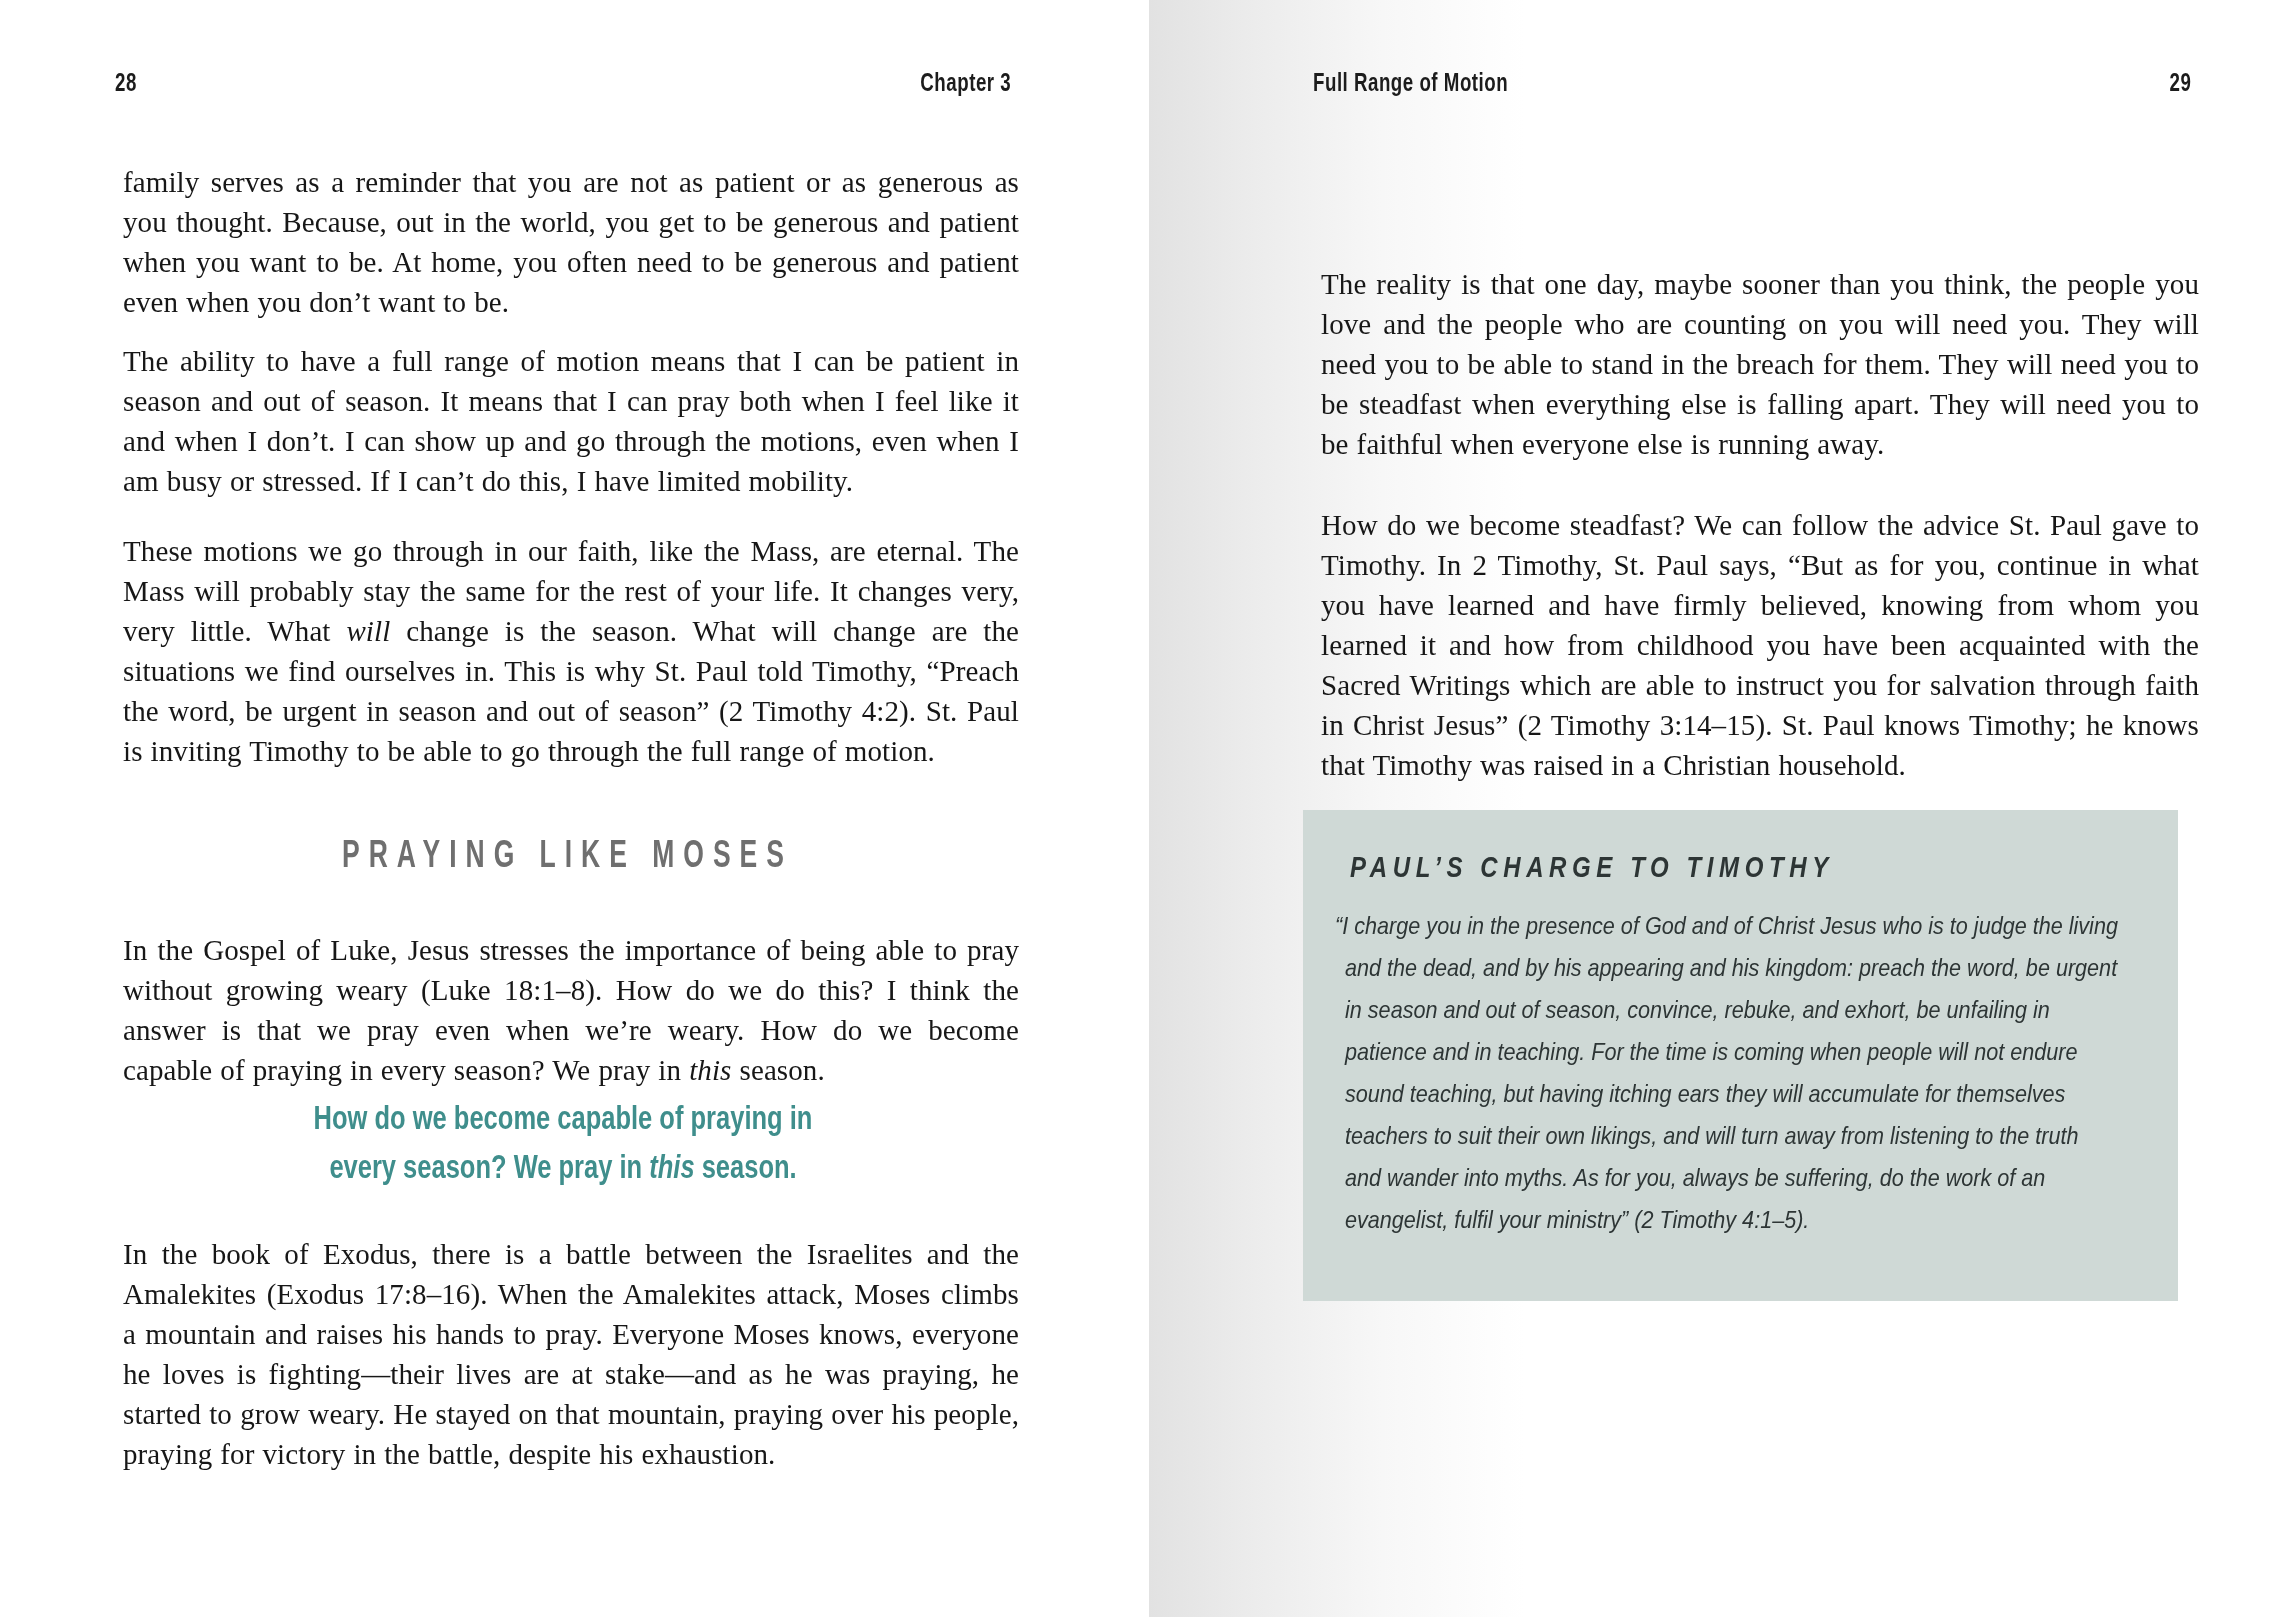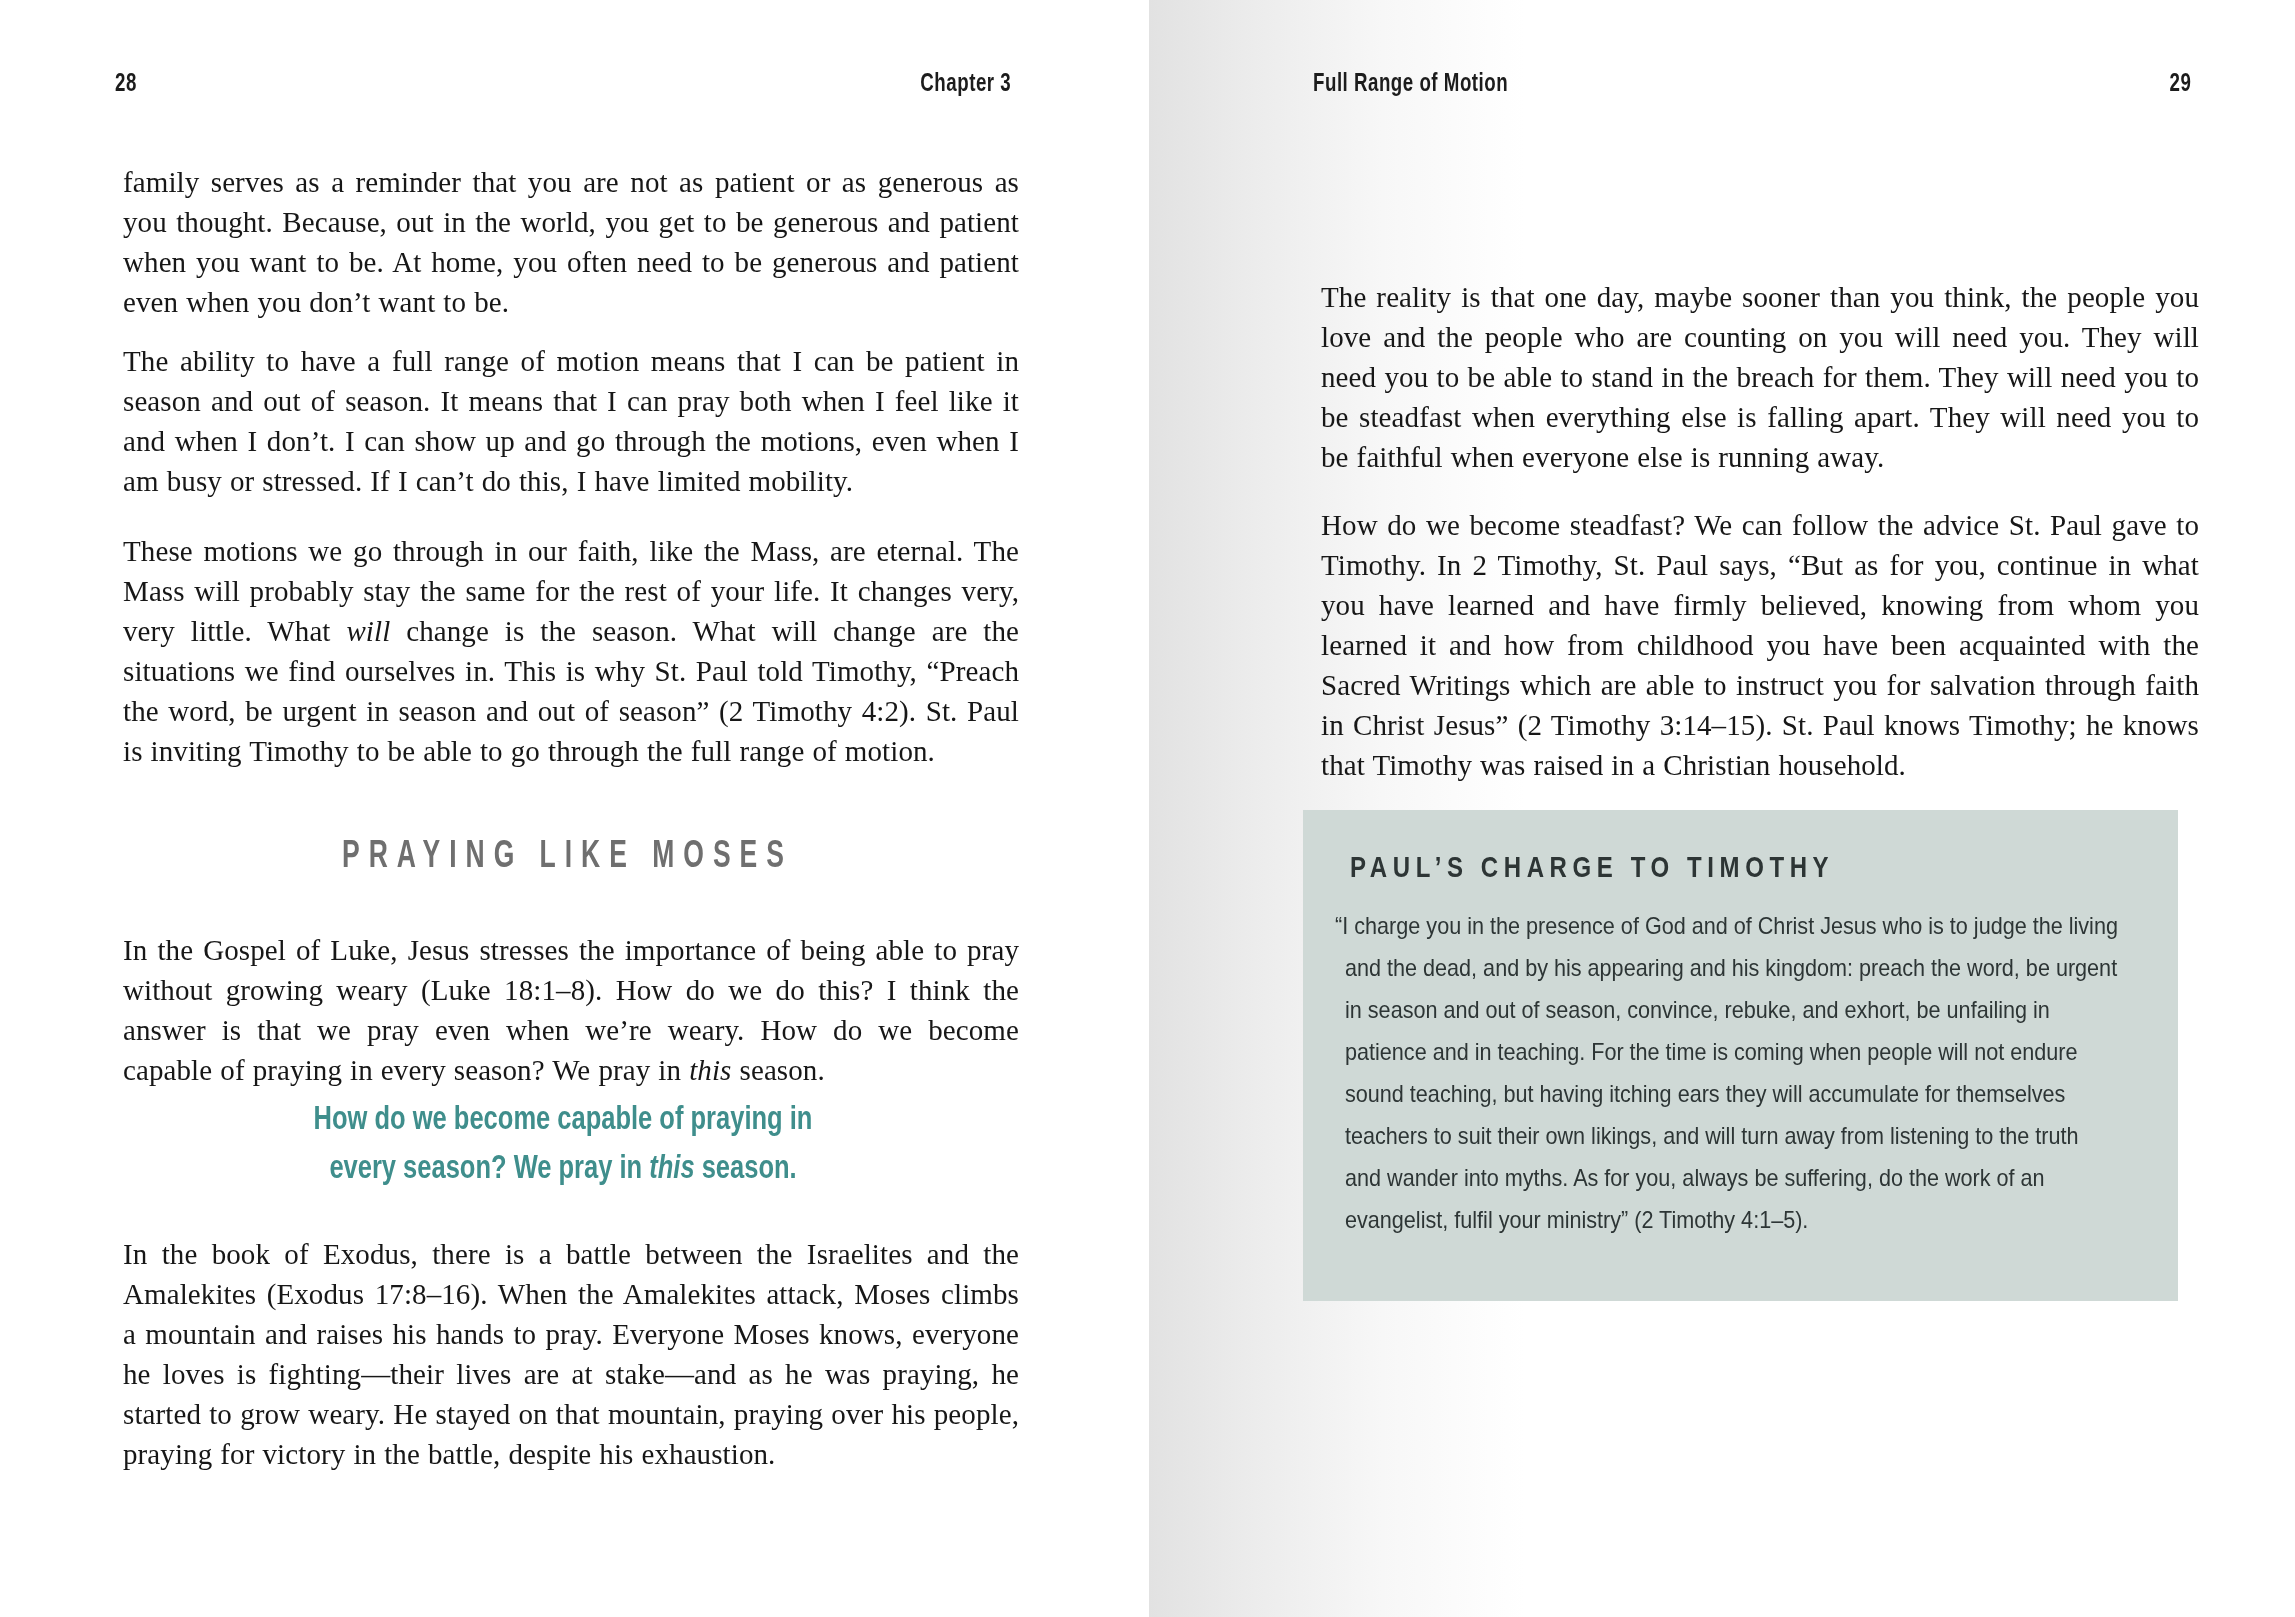--- a/index.html
+++ b/index.html
@@ -43,20 +43,21 @@
     position:absolute; left:0; width:100%; text-align:center;
     font-family:"Liberation Sans", sans-serif; font-weight:bold;
     font-size:34px; line-height:49px; color:var(--accent,#3f8e8c);
     transform:scaleX(0.75); transform-origin:50% 0; white-space:nowrap;
   }
 
   .callout {
     position:absolute; left:-10.4px; width:875px; height:491px;
     background:var(--callout_bg,#cfd9d6); box-sizing:border-box;
     padding:40px 0 0 42px;
+    font-style:italic;
   }
   .callout-title {
     font-family:"Liberation Sans", sans-serif; font-weight:bold;
     font-size:30px; letter-spacing:7px; color:var(--callout_ink,#2c3434);
     transform:scaleX(0.8); transform-origin:0 50%; white-space:nowrap;
     margin:0 0 21px 5.6px;
   }
   .callout-body {
     font-family:"Liberation Sans", sans-serif;
     font-size:24px; line-height:42px; color:var(--callout_ink,#2f3737);
@@ -88,21 +89,21 @@
       <div><span>every season? We pray in </span><span class="it">this</span><span> season.</span></div>
     </div>
 
     <p class="para" style="top:1226px">In the book of Exodus, there is a battle between the Israelites and the Amalekites (Exodus 17:8–16). When the Amalekites attack, Moses climbs a mountain and raises his hands to pray. Everyone Moses knows, everyone he loves is fighting—their lives are at stake—and as he was praying, he started to grow weary. He stayed on that mountain, praying over his people, praying for victory in the battle, despite his exhaustion.</p>
   </section>
 
   <section class="page right">
     <span class="rh rh-left">Full Range of Motion</span>
     <span class="rh rh-right">29</span>
 
-    <p class="para" style="top:269px">The reality is that one day, maybe sooner than you think, the people you love and the people who are counting on you will need you. They will need you to be able to stand in the breach for them. They will need you to be steadfast when everything else is falling apart. They will need you to be faithful when everyone else is running away.</p>
+    <p class="para" style="top:256px">The reality is that one day, maybe sooner than you think, the people you love and the people who are counting on you will need you. They will need you to be able to stand in the breach for them. They will need you to be steadfast when everything else is falling apart. They will need you to be faithful when everyone else is running away.</p>
     <p class="para" style="top:497px">How do we become steadfast? We can follow the advice St. Paul gave to Timothy. In 2 Timothy, St. Paul says, “But as for you, continue in what you have learned and have firmly believed, knowing from whom you learned it and how from childhood you have been acquainted with the Sacred Writings which are able to instruct you for salvation through faith in Christ Jesus” (2 Timothy 3:14–15). St. Paul knows Timothy; he knows that Timothy was raised in a Christian household.</p>
 
     <aside class="callout" style="top:810px">
       <div class="callout-title">PAUL’S CHARGE TO TIMOTHY</div>
       <p class="callout-body">“I charge you in the presence of God and of Christ Jesus who is to judge the living and the dead, and by his appearing and his kingdom: preach the word, be urgent in season and out of season, convince, rebuke, and exhort, be unfailing in patience and in teaching. For the time is coming when people will not endure sound teaching, but having itching ears they will accumulate for themselves teachers to suit their own likings, and will turn away from listening to the truth and wander into myths. As for you, always be suffering, do the work of an evangelist, fulfil your ministry” (2 Timothy 4:1–5).</p>
     </aside>
 
   </section>
 
 </div>

